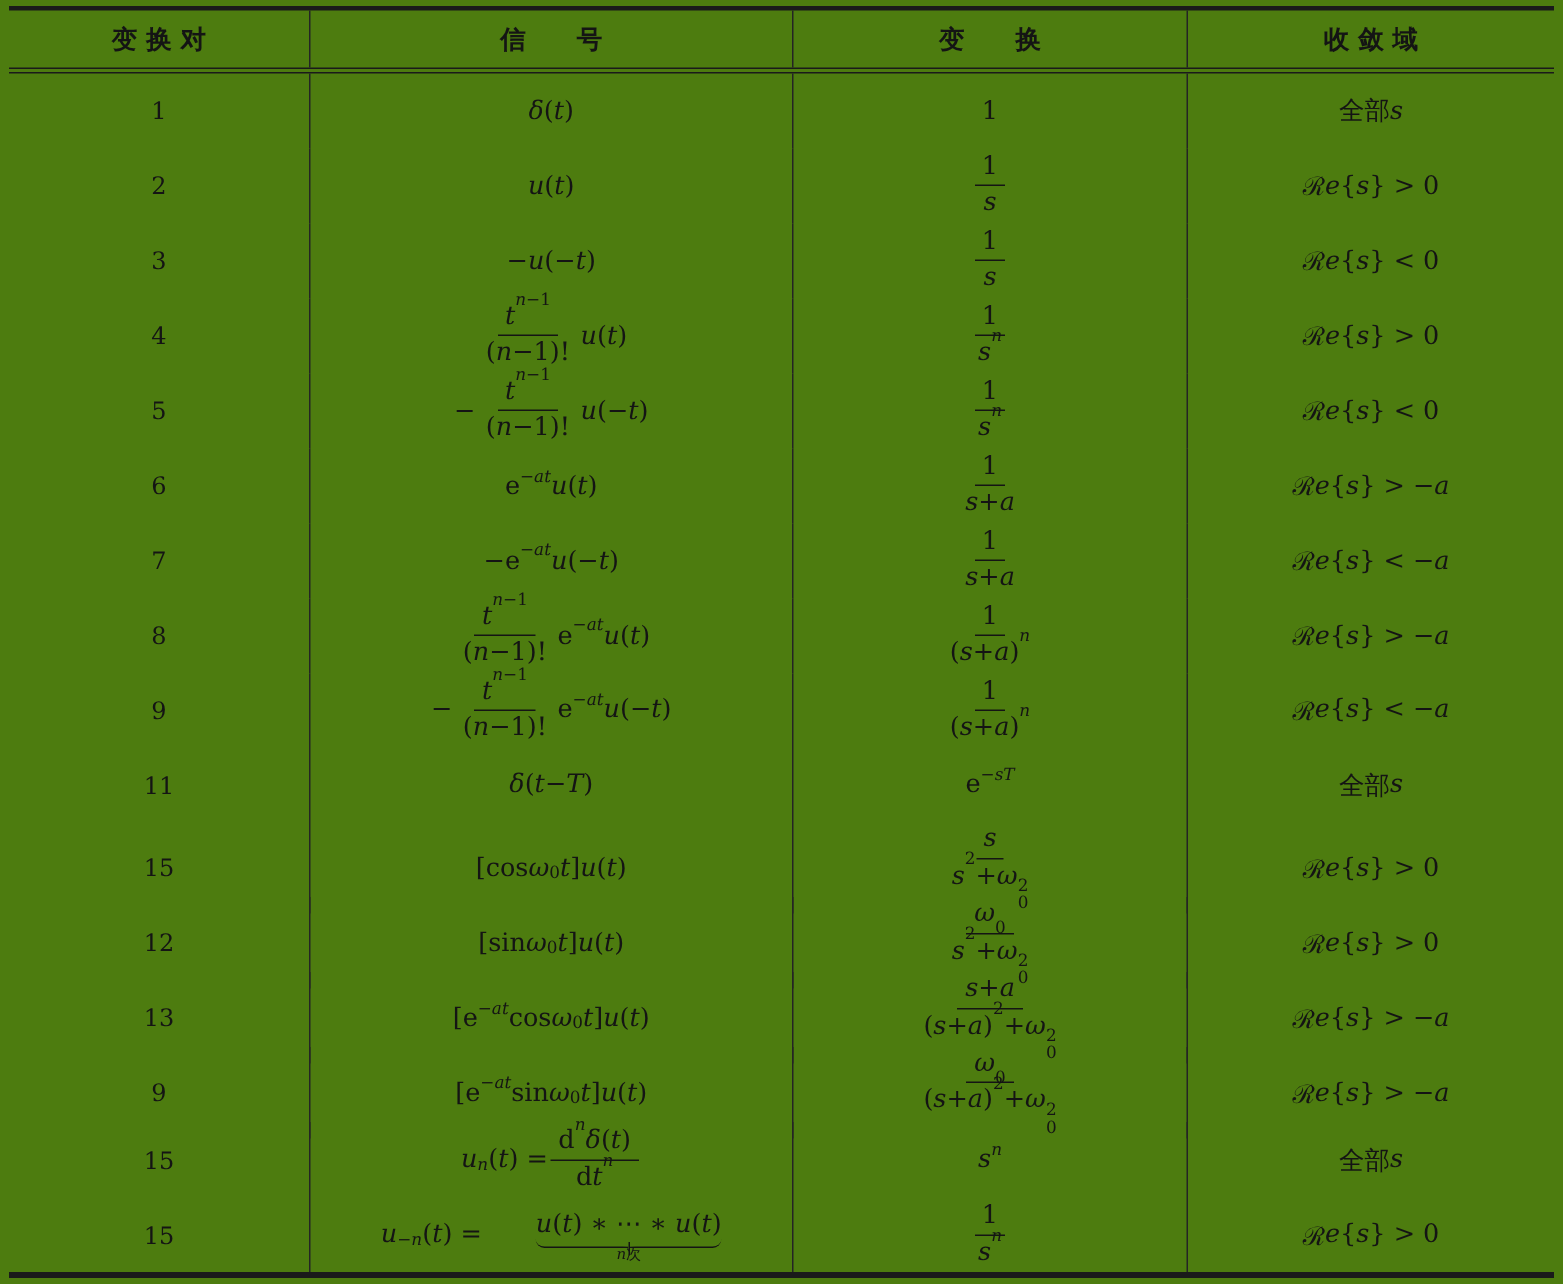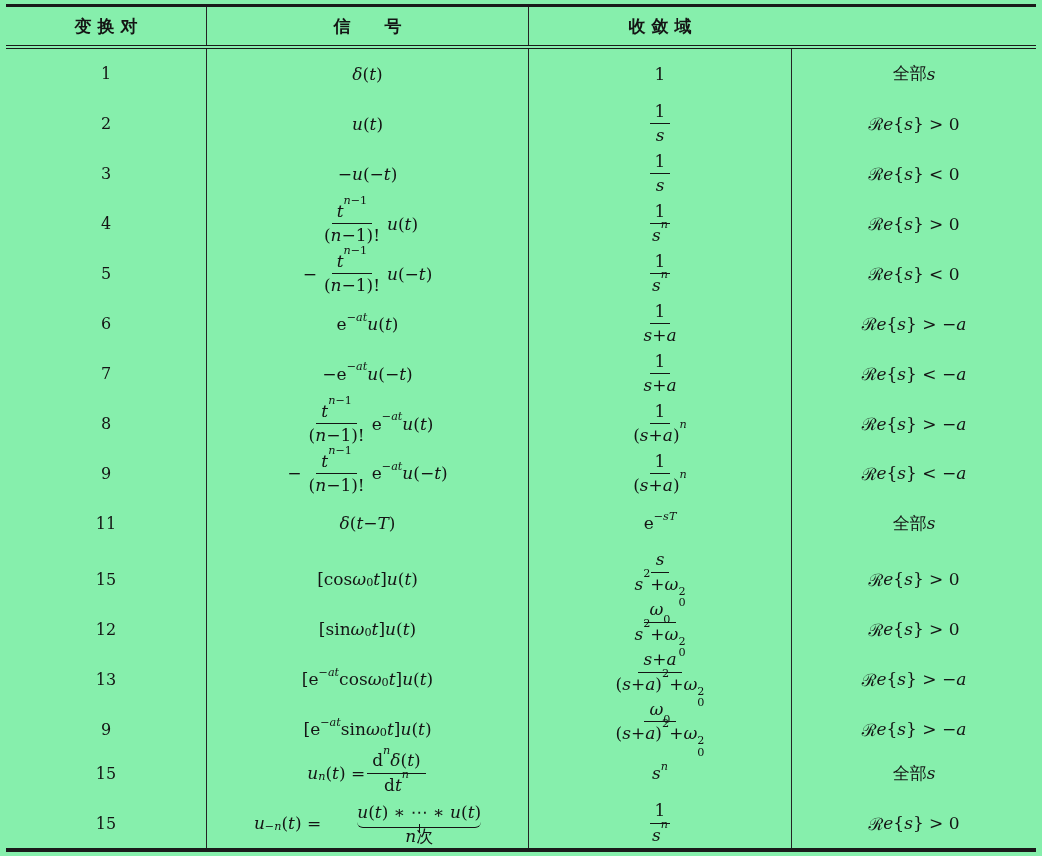--- a/index.html
+++ b/index.html
@@ -1,16 +1,16 @@
 <!DOCTYPE html>
 <html><head>
 <meta charset="utf-8">
 <style>
   html,body{margin:0;padding:0;background:#e8e8e6;}
-  .page{width:1042px;height:856px;box-sizing:border-box;background:#86efac;padding:4px 6px 0 6px;
+  .page{width:1042px;height:856px;box-sizing:border-box;background:#4d7c0f;padding:4px 6px 0 6px;
         font-family:"DejaVu Serif","Liberation Serif",serif;color:#141414;overflow:hidden;}
   .tbl{box-sizing:border-box;height:848px;display:flex;flex-direction:column;
        border-top:3px solid #1a1a1a;border-bottom:4px solid #1a1a1a;}
   .hdr{display:grid;grid-template-columns:200px 322px 263px 1fr;align-items:center;
        height:38px;flex:0 0 auto;border-bottom:4px double #1a1a1a;
        font-family:"DejaVu Sans","Liberation Sans",sans-serif;font-weight:bold;font-size:17px;}
   .bdy{flex:1;display:flex;flex-direction:column;}
   .row{flex:1;display:grid;grid-template-columns:200px 322px 263px 1fr;min-height:0;}
   .cell{display:flex;align-items:center;justify-content:center;text-align:center;padding:1px 4px;box-sizing:border-box;}
   .hc{display:flex;align-items:center;justify-content:center;height:100%;box-sizing:border-box;white-space:pre;}
@@ -27,30 +27,31 @@
   .fr .nu{border-bottom:1.3px solid #141414;padding:0 5px 1px 5px;}
   .fr .de{padding:1px 5px 0 5px;}
   .ssk{display:inline-flex;flex-direction:column;align-items:center;font-size:66%;
        line-height:1.05;vertical-align:-0.45em;}
   
   .ub{display:inline-flex;flex-direction:column;align-items:center;vertical-align:middle;margin-left:36px;}
   .ubb{display:flex;width:100%;height:5px;align-items:flex-start;}
   .ubb .bl{flex:1;height:5px;border-bottom:1.3px solid #141414;border-bottom-left-radius:7px;}
   .ubb .br{flex:1;height:5px;border-bottom:1.3px solid #141414;border-bottom-right-radius:7px;}
   .ubb .bt{width:1.3px;height:9px;background:#141414;margin-top:2px;}
-  .ubl{font-size:17px;line-height:1;margin-top:1px;}
+  .ubl{font-size:10px;line-height:1;margin-top:1px;}
 </style>
 </head>
 <body>
 
 <div class="page">
   <div class="tbl">
     <div class="hdr">
       <div class="hc">变 换 对</div>
       <div class="hc bl-line">信　　号</div>
+      <div class="hc bl-line">变　　换</div>
       <div class="hc bl-line">收 敛 域</div>
     </div>
     <div class="bdy">
   <div class="row">
     <div class="cell c-num">1</div>
     <div class="cell c-sig bl-line"><i>δ</i>(<i>t</i>)</div>
     <div class="cell c-tr bl-line">1</div>
     <div class="cell c-roc bl-line">全部 <i>s</i></div>
   </div>
 

